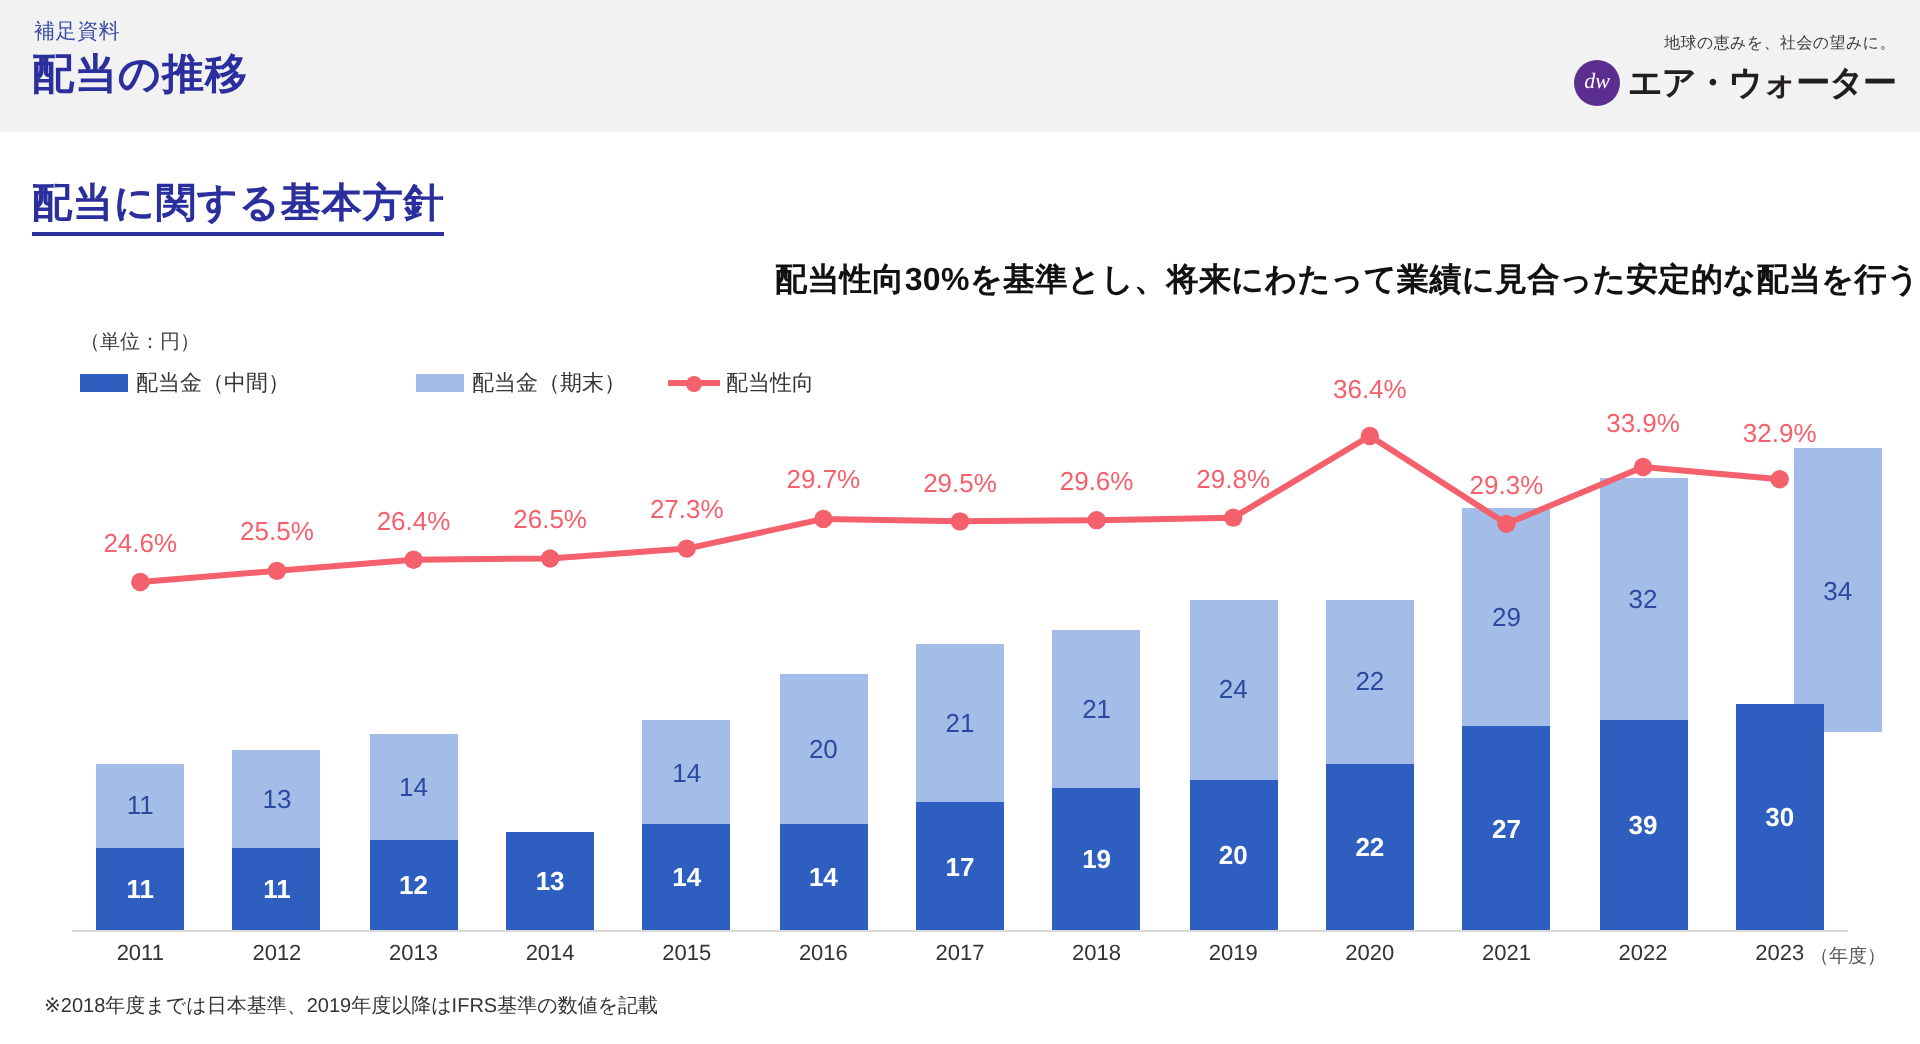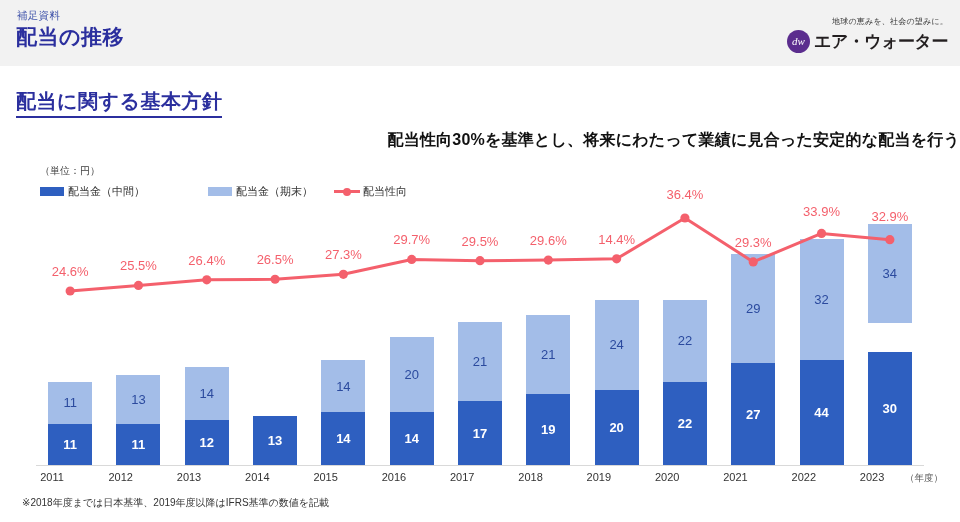--- a/index.html
+++ b/index.html
@@ -207,20 +207,21 @@
   #x-axis {
     position: absolute;
     left: 36px; top: 468px;
     width: 888px; height: 20px;
   }
   .x-tick {
     position: absolute;
     top: 3px;
     width: 60px;
     margin-left: -30px;
+    text-align: center;
     font-size: 11px;
     color: #333333;
   }
   #x-axis-unit {
     position: absolute;
     left: 905px; top: 472px;
     font-size: 9.5px;
     color: #555555;
   }
 
@@ -371,25 +372,25 @@
         </div>
         <div class="bar-seg bar-lower" style="height: 101.52px; top: 109.04px;">
           <span class="bar-value">27</span>
         </div>
       </div>
       <div class="bar-group" style="left: 763.538px; height: 225.6px; bottom: 0px; top: 39.4px; position: absolute;">
         <div class="bar-seg bar-upper" style="height: 120.32px; top: 0px;">
           <span class="bar-value">32</span>
         </div>
         <div class="bar-seg bar-lower" style="height: 105.28px; top: 120.32px;">
-          <span class="bar-value">44</span>
+          <span class="bar-value">39</span>
         </div>
       </div>
       <div class="bar-group" style="left: 831.846px; height: 240.64px; bottom: 0px; top: 24.36px; position: absolute;">
-        <div class="bar-seg bar-upper" style="height: 99px; top: 0px;">
+        <div class="bar-seg bar-upper" style="height: 142px; top: 0px; margin-left: 29px;">
           <span class="bar-value">34</span>
         </div>
         <div class="bar-seg bar-lower" style="height: 112.8px; top: 127.84px;">
           <span class="bar-value">30</span>
         </div>
       </div>
     </div>
   <div id="axis-baseline"></div>
   <div id="x-axis">
       <div class="x-tick" style="left: 34.1538px;">2011</div>
@@ -424,20 +425,20 @@
       <circle cx="889.8461538461538" cy="239.65254237288136" r="4.6" fill="#f4606c"></circle>
     </svg>
 <div class="pct-label" style="left: 70.1538px; top: 264px;">24.6%</div>
     <div class="pct-label" style="left: 138.462px; top: 258.432px;">25.5%</div>
     <div class="pct-label" style="left: 206.769px; top: 252.864px;">26.4%</div>
     <div class="pct-label" style="left: 275.077px; top: 252.246px;">26.5%</div>
     <div class="pct-label" style="left: 343.385px; top: 247.297px;">27.3%</div>
     <div class="pct-label" style="left: 411.692px; top: 232.449px;">29.7%</div>
     <div class="pct-label" style="left: 480px; top: 233.686px;">29.5%</div>
     <div class="pct-label" style="left: 548.308px; top: 233.068px;">29.6%</div>
-    <div class="pct-label" style="left: 616.615px; top: 231.831px;">14.4%</div>
+    <div class="pct-label" style="left: 616.615px; top: 231.831px;">29.8%</div>
     <div class="pct-label" style="left: 684.923px; top: 187px;">36.4%</div>
     <div class="pct-label" style="left: 753.231px; top: 234.924px;">29.3%</div>
     <div class="pct-label" style="left: 821.538px; top: 204.466px;">33.9%</div>
     <div class="pct-label" style="left: 889.846px; top: 208.653px;">32.9%</div>
   </div>
 
 <div id="footnote">※2018年度までは日本基準、2019年度以降はIFRS基準の数値を記載</div>
 
 </body></html>

